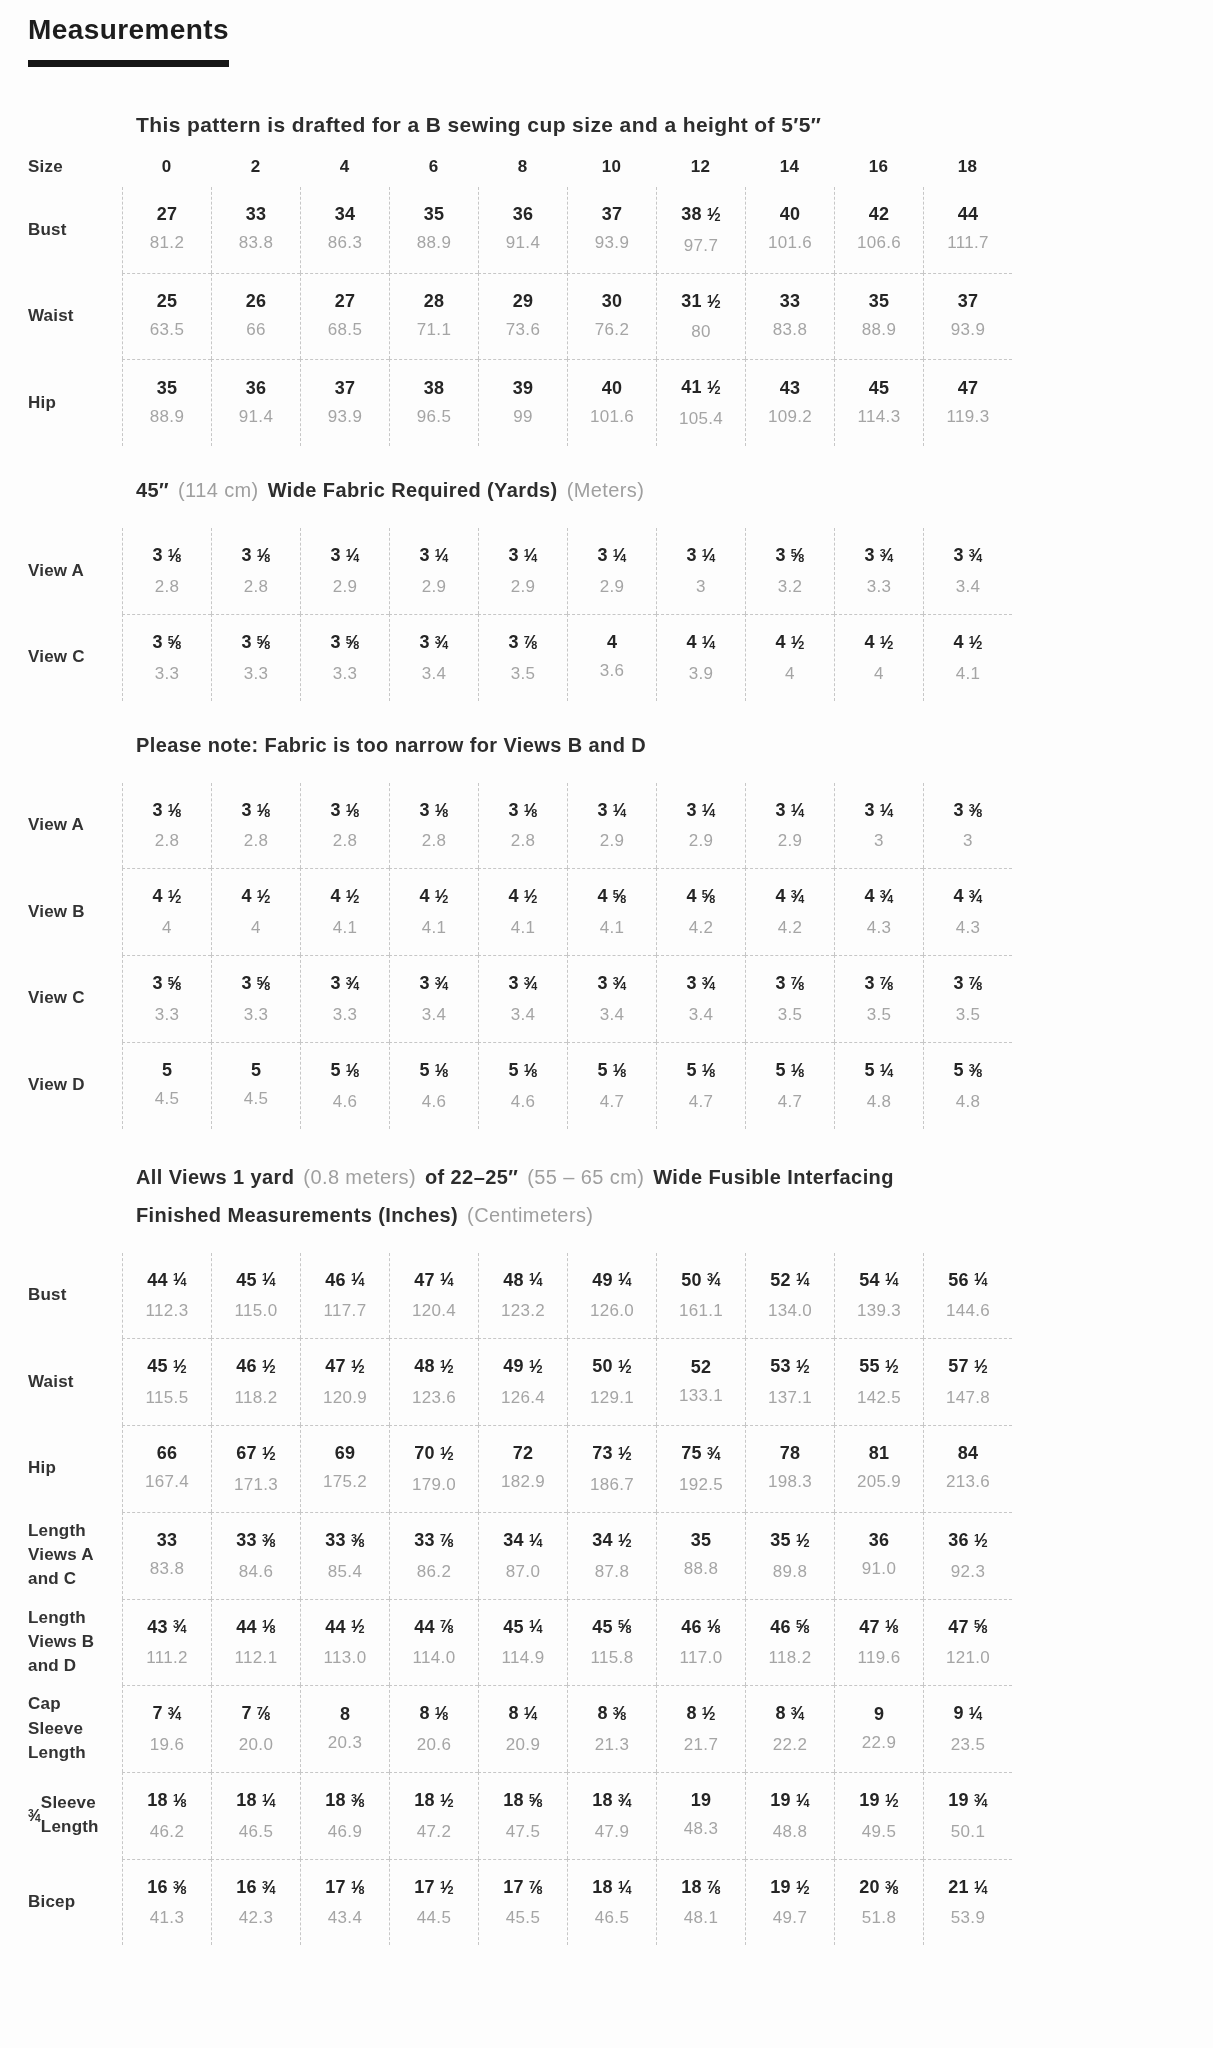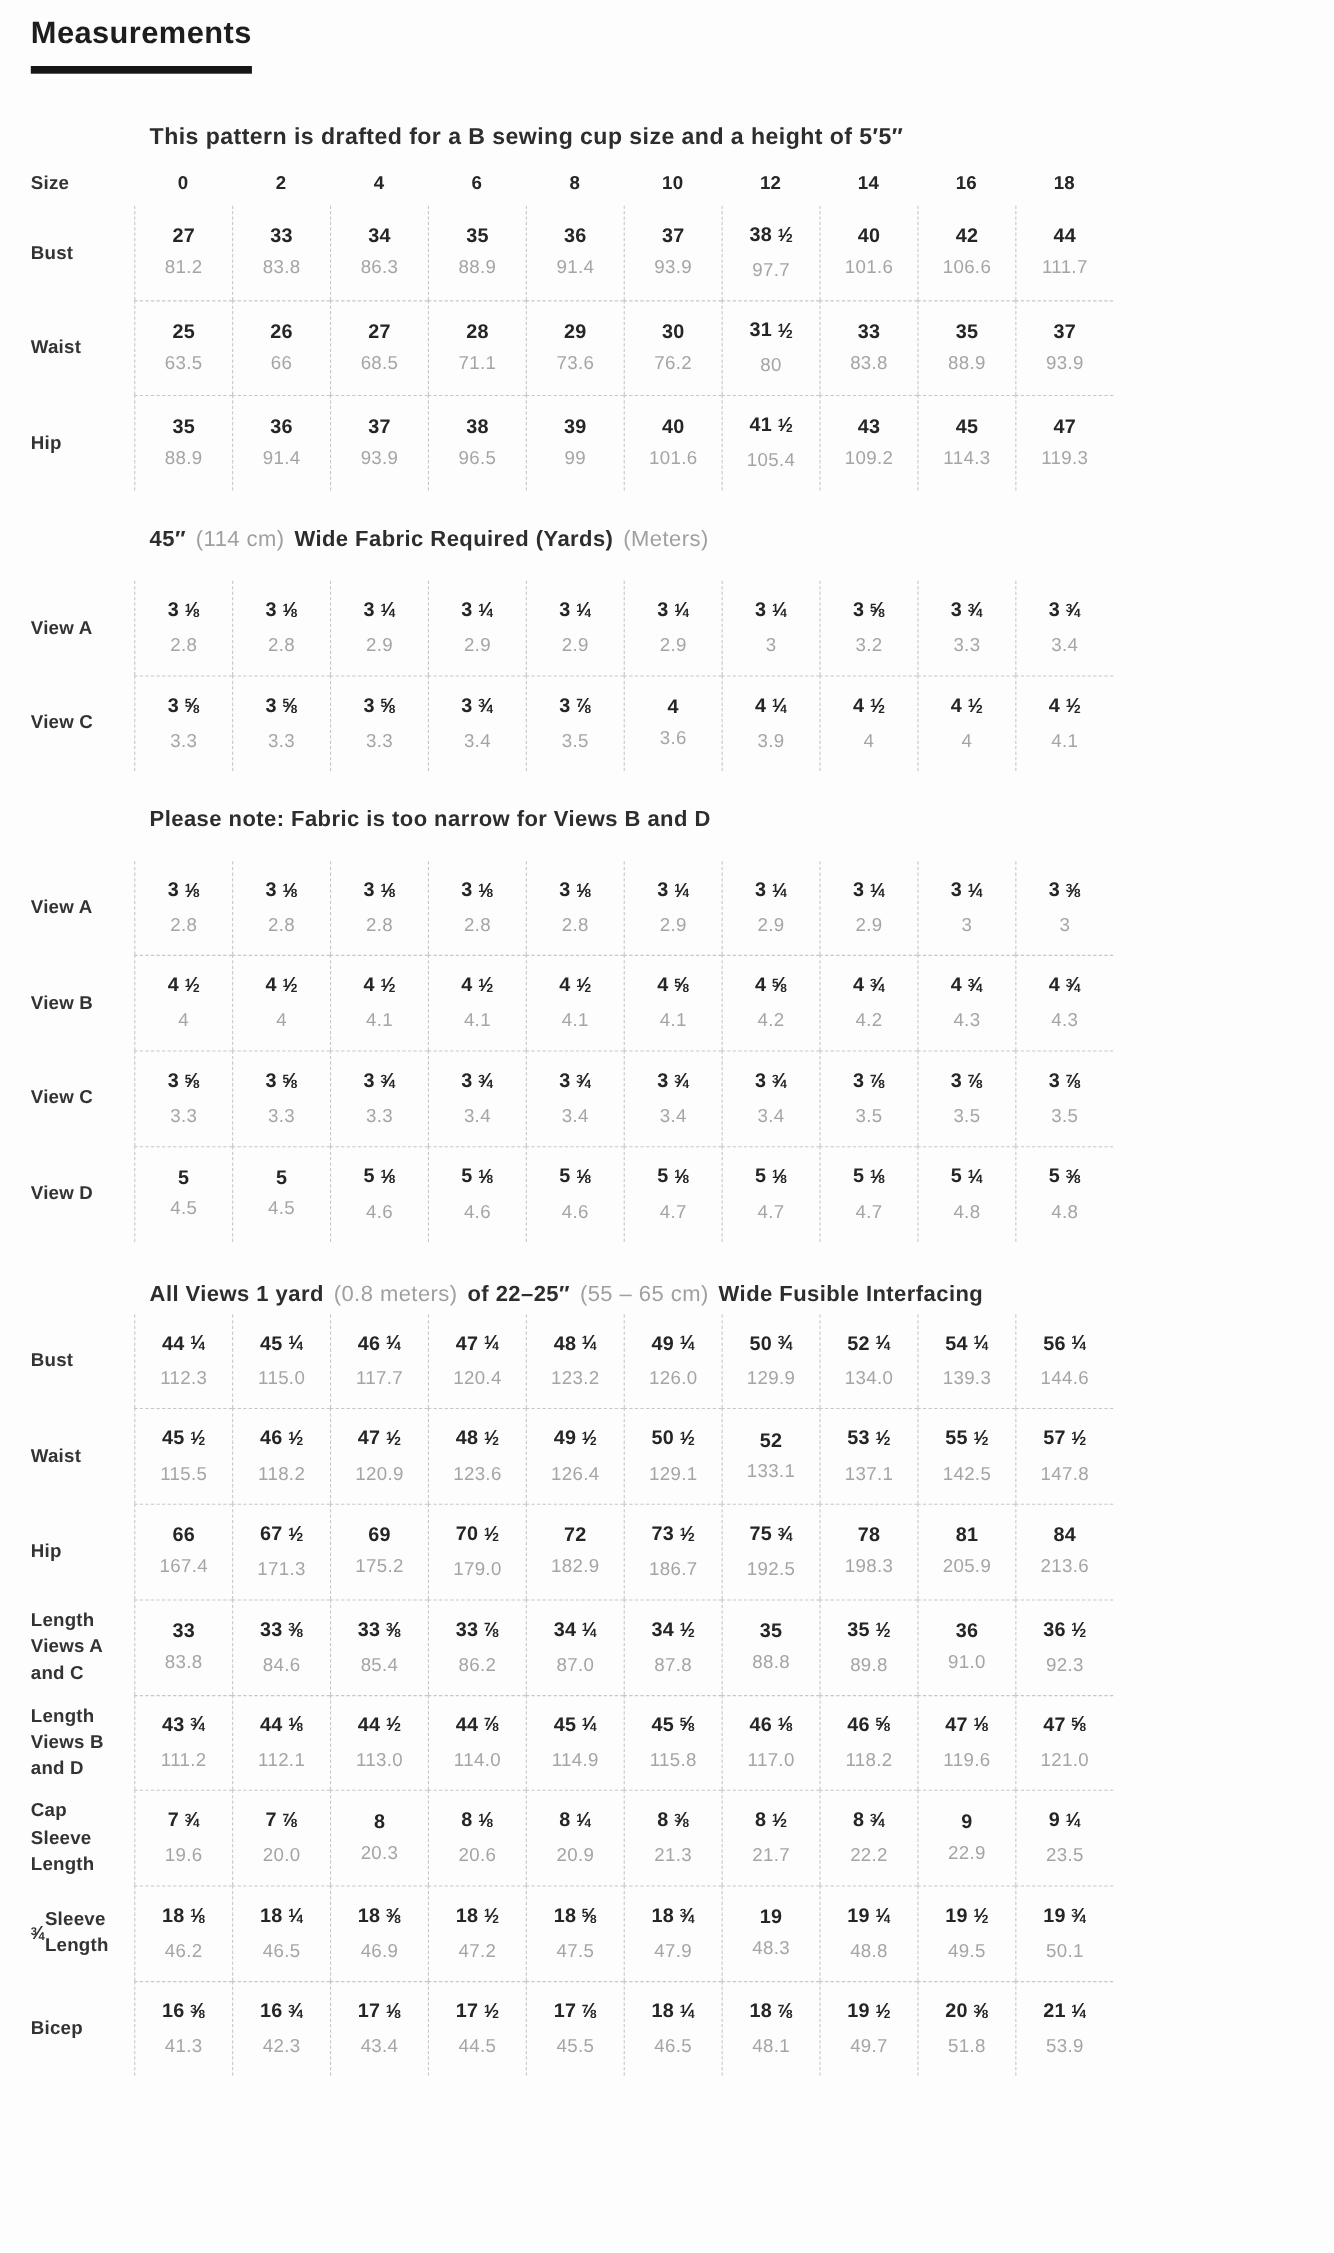--- a/index.html
+++ b/index.html
@@ -495,20 +495,21 @@
               <div class="val-top" data-name="yards-value">5 <span class="fr"><sup>3</sup><span class="sl">⁄</span><sub>8</sub></span></div>
               <div class="val-bottom" data-name="meters-value">4.8</div>
             </div>
           </div>
         </div>
       </div>
       <div class="section" data-name="section-interfacing">
         <div class="heading" data-name="section-heading"><span class="strong" data-name="heading-segment">All Views 1 yard</span><span class="muted" data-name="heading-segment">(0.8 meters)</span><span class="strong" data-name="heading-segment">of 22–25″</span><span class="muted" data-name="heading-segment">(55 – 65 cm)</span><span class="strong" data-name="heading-segment">Wide Fusible Interfacing</span></div>
       </div>
       <div class="section" data-name="section-finished-measurements">
+        <div class="heading" data-name="section-heading"><span class="strong" data-name="heading-segment">Finished Measurements (Inches)</span><span class="muted" data-name="heading-segment">(Centimeters)</span></div>
         <div class="tbl" data-name="measurement-table">
           <div class="grid row" data-name="table-row">
             <div class="rowlabel" data-name="row-label">Bust</div>
             <div class="cell" data-name="value-cell">
               <div class="val-top" data-name="inches-value">44 <span class="fr"><sup>1</sup><span class="sl">⁄</span><sub>4</sub></span></div>
               <div class="val-bottom" data-name="centimeters-value">112.3</div>
             </div>
             <div class="cell" data-name="value-cell">
               <div class="val-top" data-name="inches-value">45 <span class="fr"><sup>1</sup><span class="sl">⁄</span><sub>4</sub></span></div>
               <div class="val-bottom" data-name="centimeters-value">115.0</div>
@@ -524,21 +525,21 @@
             <div class="cell" data-name="value-cell">
               <div class="val-top" data-name="inches-value">48 <span class="fr"><sup>1</sup><span class="sl">⁄</span><sub>4</sub></span></div>
               <div class="val-bottom" data-name="centimeters-value">123.2</div>
             </div>
             <div class="cell" data-name="value-cell">
               <div class="val-top" data-name="inches-value">49 <span class="fr"><sup>1</sup><span class="sl">⁄</span><sub>4</sub></span></div>
               <div class="val-bottom" data-name="centimeters-value">126.0</div>
             </div>
             <div class="cell" data-name="value-cell">
               <div class="val-top" data-name="inches-value">50 <span class="fr"><sup>3</sup><span class="sl">⁄</span><sub>4</sub></span></div>
-              <div class="val-bottom" data-name="centimeters-value">129.9</div>
+              <div class="val-bottom" data-name="centimeters-value">161.1</div>
             </div>
             <div class="cell" data-name="value-cell">
               <div class="val-top" data-name="inches-value">52 <span class="fr"><sup>1</sup><span class="sl">⁄</span><sub>4</sub></span></div>
               <div class="val-bottom" data-name="centimeters-value">134.0</div>
             </div>
             <div class="cell" data-name="value-cell">
               <div class="val-top" data-name="inches-value">54 <span class="fr"><sup>1</sup><span class="sl">⁄</span><sub>4</sub></span></div>
               <div class="val-bottom" data-name="centimeters-value">139.3</div>
             </div>
             <div class="cell" data-name="value-cell">

